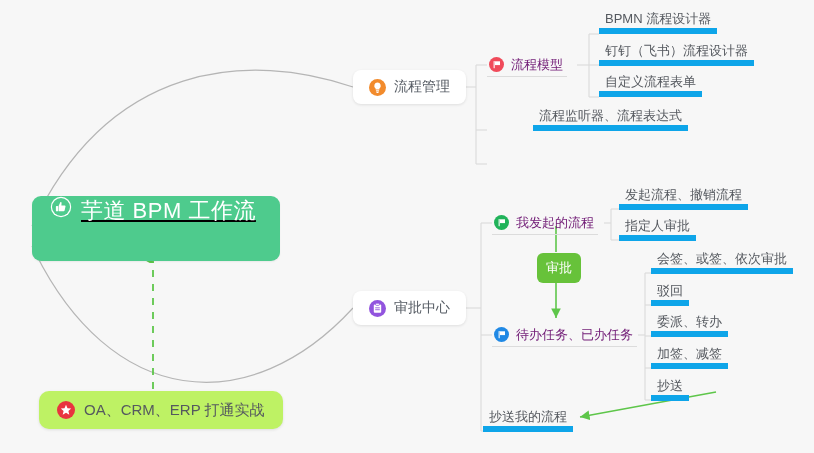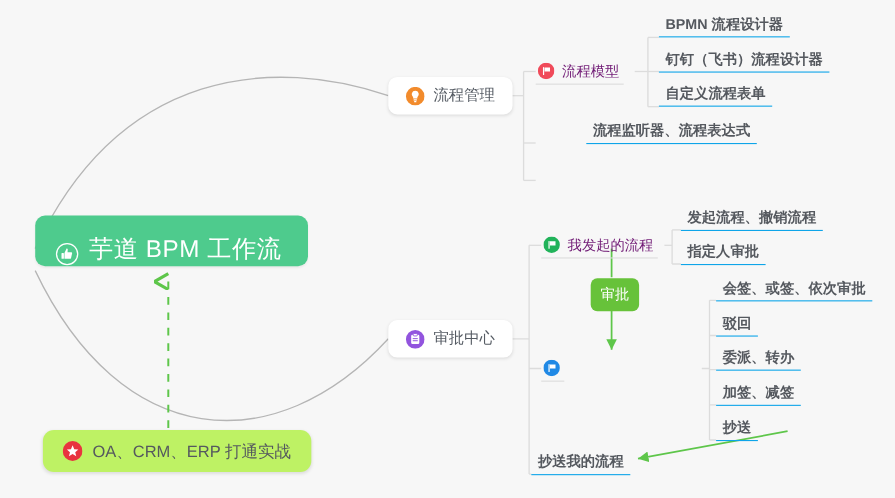--- a/index.html
+++ b/index.html
@@ -24,28 +24,29 @@
     left: 0; top: 0;
     width: 814px;
     height: 453px;
     pointer-events: none;
   }
 
   
   .root-node {
     position: absolute;
     display: flex;
-    align-items: flex-end;
+    align-items: flex-start;
     gap: 9px;
     background: #4ecb8d;
     border-radius: 9px;
     padding: 0 18px;
-    height: 46px;
+    height: 65px;
     box-sizing: border-box;
     box-shadow: 0 1px 2px rgba(0,0,0,0.06);
+    text-decoration: underline;
   }
   .root-node .label {
     color: #ffffff;
     font-size: 22px;
     letter-spacing: 0.5px;
     white-space: nowrap;
   }
 
   
   .branch-node {
@@ -80,26 +81,24 @@
   .sub-node .label {
     font-size: 13px;
     color: #701a75;
     white-space: nowrap;
   }
 
   
   .leaf-node {
     position: absolute;
     display: flex;
-    align-items: center;
     height: 24px;
     padding: 0 6px;
     box-sizing: border-box;
-    border-bottom: 1px solid #0ea5e9;
-    font-weight: bold;
+    border-bottom: 6px solid #0ea5e9;
   }
   .leaf-node .label {
     font-size: 13px;
     color: #55595f;
     white-space: nowrap;
   }
 
   
   .bottom-card {
     position: absolute;
@@ -290,20 +289,21 @@
   </div>
 
   <div class="sub-node" style="left:492px; top:323px;">
     <span class="icon">
       <svg width="15" height="15" viewBox="0 0 15 15">
         <circle cx="7.5" cy="7.5" r="7.5" fill="#2089e5"></circle>
         <rect x="4.6" y="4" width="1.1" height="7.2" rx="0.5" fill="#ffffff"></rect>
         <path d="M6 4.3 L11 4.3 L11 8.1 L6 8.1 Z" fill="#ffffff"></path>
       </svg>
     </span>
+    <span class="label">待办任务、已办任务</span>
   </div>
 
   <div class="leaf-node" style="left:651px; top:250px;">
     <span class="label">会签、或签、依次审批</span>
   </div>
   <div class="leaf-node" style="left:651px; top:282px;">
     <span class="label">驳回</span>
   </div>
   <div class="leaf-node" style="left:651px; top:313px;">
     <span class="label">委派、转办</span>

